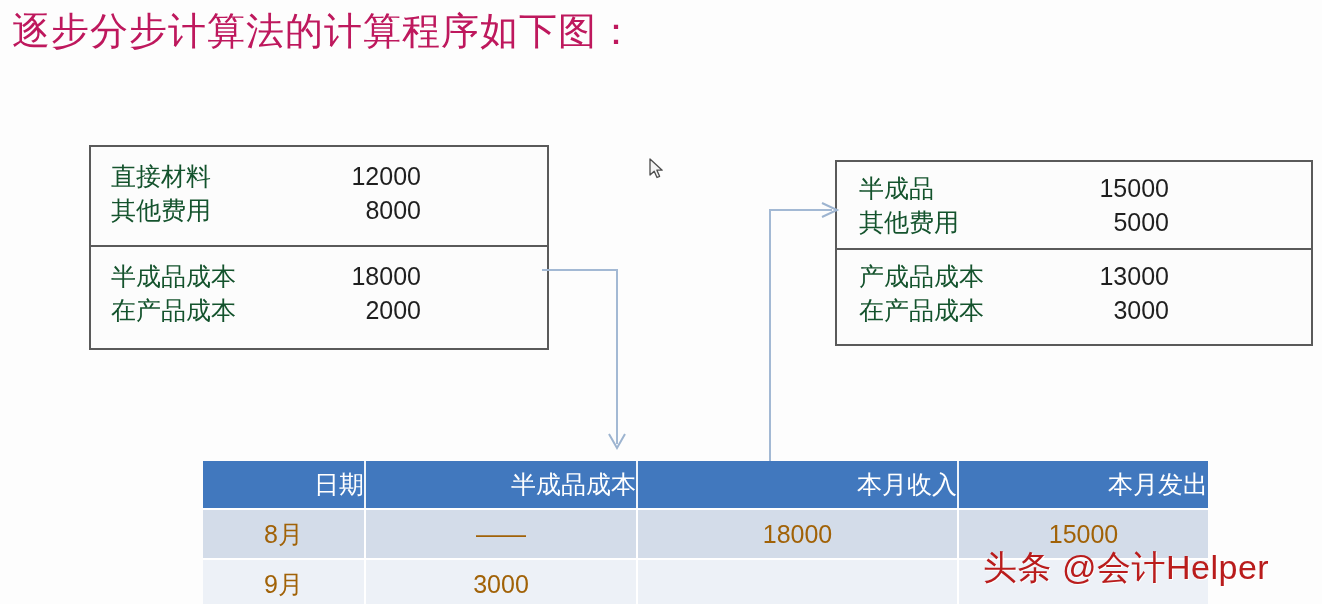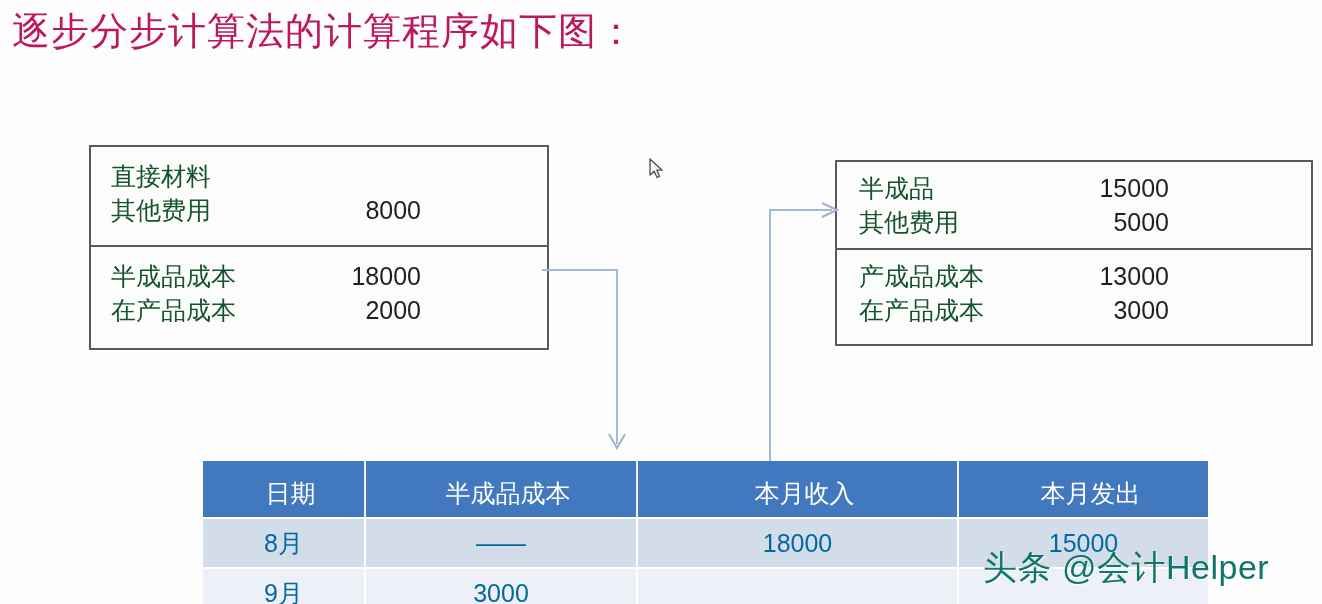--- a/index.html
+++ b/index.html
@@ -87,48 +87,48 @@
     top: 461px;
     width: 1005px;
     border-collapse: collapse;
     table-layout: fixed;
   }
   #ledger-table th {
     background: #4178be;
     color: #ffffff;
     font-size: 25px;
     font-weight: 400;
-    text-align: center;
-    padding: 16px 0 7px 14px;
+    text-align: right;
+    padding: 7px 0 7px 14px;
     height: 30px;
     border-right: 2px solid #eef3f9;
     border-bottom: 2px solid #ffffff;
     white-space: nowrap;
   }
   #ledger-table th:last-child { border-right: none; }
   #ledger-table td {
     font-size: 25px;
-    color: #0369a1;
+    color: #a16207;
     text-align: center;
     height: 34px;
     padding: 7px 0;
     border-right: 2px solid #ffffff;
     border-bottom: 2px solid #ffffff;
   }
   #ledger-table td:last-child { border-right: none; }
   #ledger-table tr.row-odd  td { background: #d3dce9; }
   #ledger-table tr.row-even td { background: #edf1f7; }
 
   
   #watermark {
     position: absolute;
     left: 983px;
     top: 545px;
     font-size: 34px;
-    color: #0f766e;
+    color: #b91c1c;
     white-space: nowrap;
     text-shadow: 1px 1px 0 rgba(255,255,255,0.85);
     letter-spacing: 0.5px;
   }
 
   
   #mouse-cursor {
     position: absolute;
     left: 648px;
     top: 158px;
@@ -140,20 +140,21 @@
 <body>
 
 <div id="page">
 
   <div id="page-title">逐步分步计算法的计算程序如下图：</div>
 
   <div id="box-left" class="cost-box">
     <div class="box-section divided">
       <div class="cost-row">
         <span class="cost-label">直接材料</span>
+        <span class="cost-value">12000</span>
       </div>
       <div class="cost-row">
         <span class="cost-label">其他费用</span>
         <span class="cost-value">8000</span>
       </div>
     </div>
     <div class="box-section">
       <div class="cost-row">
         <span class="cost-label">半成品成本</span>
         <span class="cost-value">18000</span>

